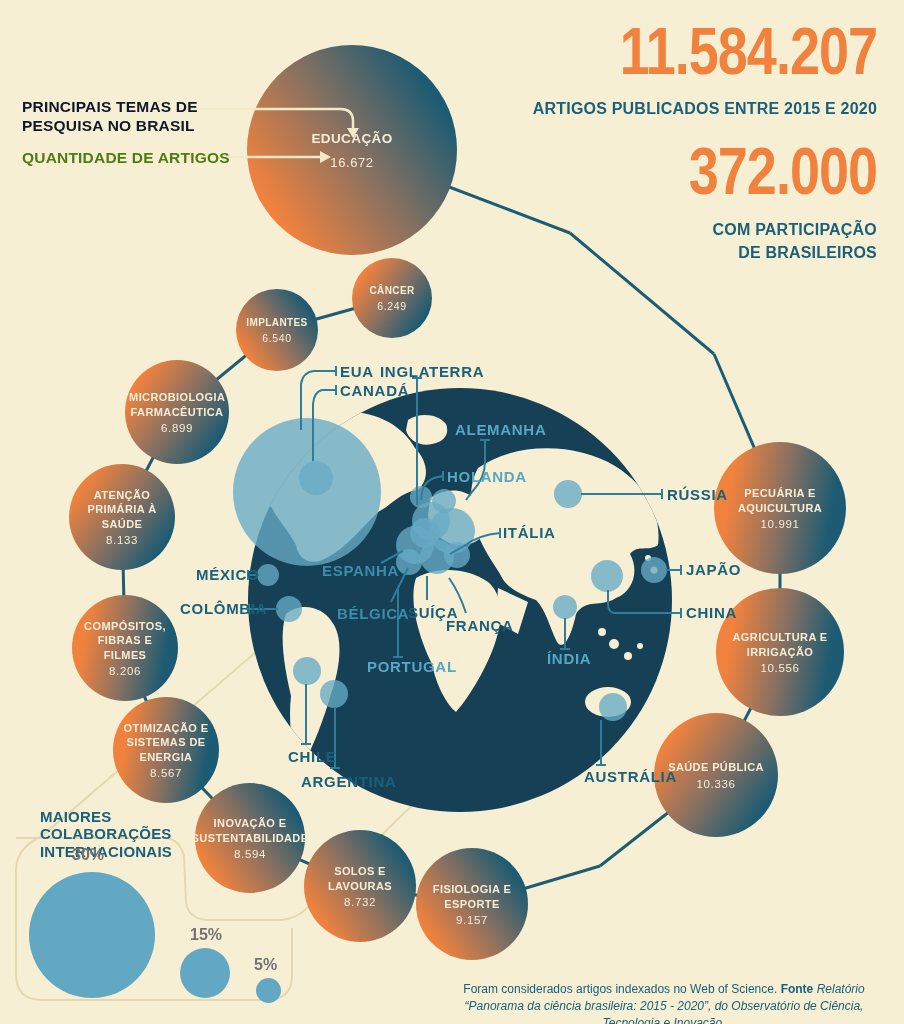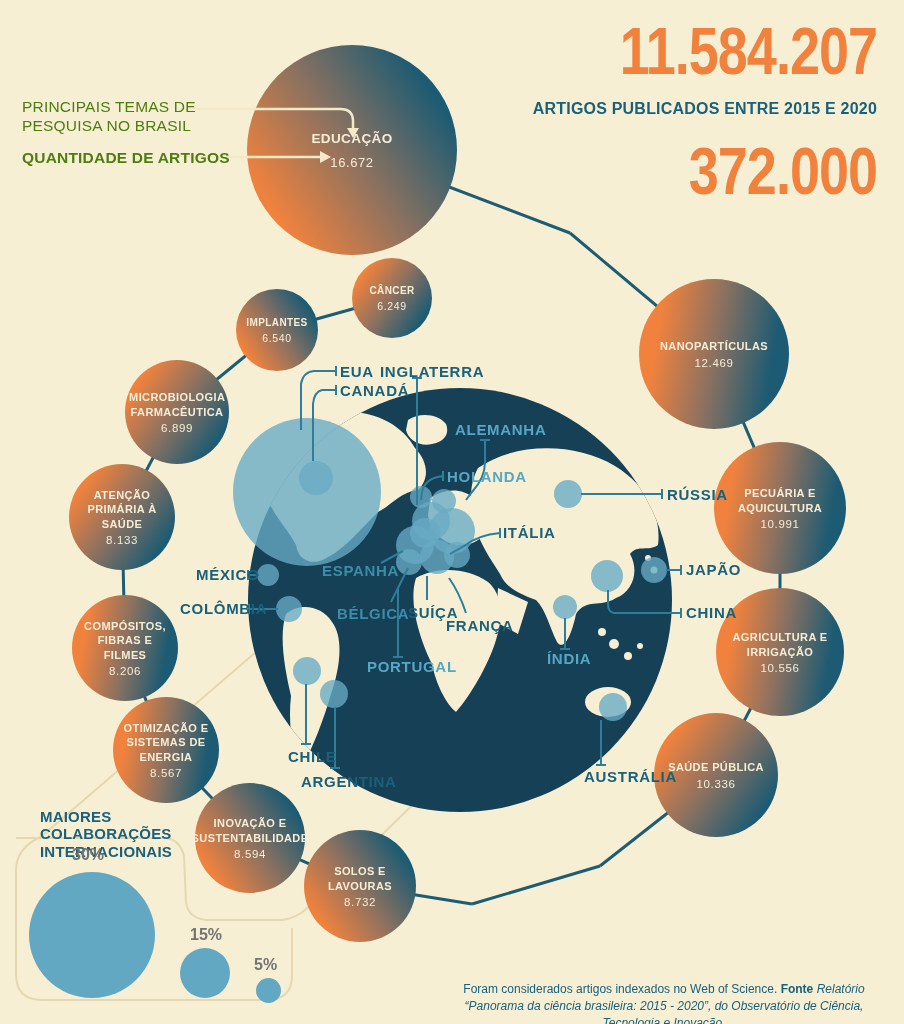--- a/index.html
+++ b/index.html
@@ -14,22 +14,22 @@
   .gNE{background:linear-gradient(55deg, #F0823E 16%,#8A7160 50%,#1C5B73 84%)}
   .gSE{background:linear-gradient(125deg,#F0823E 16%,#8A7160 50%,#1C5B73 84%)}
   .t-name{font-weight:700;font-size:11px;letter-spacing:.4px;line-height:1.3}
   .t-value{font-size:11.5px;margin-top:3px;letter-spacing:.6px}
   .big .t-name{font-size:13.5px}.big .t-value{font-size:13px;margin-top:8px}
   .small .t-name{font-size:10px}.small .t-value{font-size:10.5px}
 
   .country{position:absolute;font-weight:700;font-size:15px;letter-spacing:.7px;white-space:nowrap}
   .c-dark{color:#1B607B}.c-light{color:#57A6C3}.c-mid{color:#3B8DA9}
 
-  #hdr-topics{position:absolute;left:22px;top:97px;width:190px;color:#4d7c0f;
-    font-weight:400;font-size:15.5px;line-height:1.25;letter-spacing:.2px}
+  #hdr-topics{position:absolute;left:22px;top:97px;width:190px;color:#0f172a;
+    font-weight:700;font-size:15.5px;line-height:1.25;letter-spacing:.2px}
   #hdr-qty{position:absolute;left:22px;top:149px;color:#4d7c0f;font-weight:700;
     font-size:15.5px;letter-spacing:.2px}
 
   .stats{position:absolute;top:24px;right:27px;text-align:right}
   .big-num{display:block;color:#F0823E;font-weight:700;font-size:54px;line-height:1;
     letter-spacing:-1px;transform:scaleY(1.22);transform-origin:100% 50%}
   .stat-cap{display:block;color:#1B607B;font-weight:700;font-size:16px;letter-spacing:.2px}
   #cap1{margin-top:22px}
   #num2{margin-top:26px}
   #cap2{margin-top:20px;width:190px;margin-left:auto;line-height:1.45}
@@ -70,35 +70,35 @@
     <g stroke="#E5D8B0" stroke-width="2" fill="none" stroke-linejoin="round">
       <path d="M256,652 L42,836 Q16,848 16,870 L16,974 Q16,1000 42,1000 L266,1000 Q292,1000 292,976 L292,928"></path>
       <path d="M16,838 L166,838 Q180,840 184,856 L186,902 Q188,918 206,920 L282,920 Q296,918 305,910 L520,700"></path>
     </g>
   </svg>
 
   <div class="topic-circle gNE big" style="left:247px;top:45px;width:210px;height:210px">
     <span class="t-name">EDUCAÇÃO</span>
     <span class="t-value">16.672</span>
   </div>
-  <div class="topic-circle gE" style="left:639px;top:279px;width:150px;height:150px">
-    <span class="t-name">NANOPARTÍCULAS</span>
-    <span class="t-value">12.469</span>
-  </div>
   <div class="topic-circle gE" style="left:714px;top:442px;width:132px;height:132px">
     <span class="t-name">PECUÁRIA E AQUICULTURA</span>
     <span class="t-value">10.991</span>
   </div>
   <div class="topic-circle gE" style="left:716px;top:588px;width:128px;height:128px">
     <span class="t-name">AGRICULTURA E IRRIGAÇÃO</span>
     <span class="t-value">10.556</span>
   </div>
   <div class="topic-circle gSE" style="left:654px;top:713px;width:124px;height:124px">
     <span class="t-name">SAÚDE PÚBLICA</span>
     <span class="t-value">10.336</span>
+  </div>
+  <div class="topic-circle gNE" style="left:416px;top:848px;width:112px;height:112px">
+    <span class="t-name">FISIOLOGIA E ESPORTE</span>
+    <span class="t-value">9.157</span>
   </div>
   <div class="topic-circle gNE" style="left:304px;top:830px;width:112px;height:112px">
     <span class="t-name">SOLOS E LAVOURAS</span>
     <span class="t-value">8.732</span>
   </div>
   <div class="topic-circle gNE" style="left:195px;top:783px;width:110px;height:110px">
     <span class="t-name">INOVAÇÃO E SUSTENTABILIDADE</span>
     <span class="t-value">8.594</span>
   </div>
   <div class="topic-circle gE" style="left:113px;top:697px;width:106px;height:106px">
@@ -222,20 +222,21 @@
   <span class="country c-light" style="left:547px;top:650px">ÍNDIA</span>
   <span class="country c-dark" style="left:584px;top:768px">AUSTRÁLIA</span>
 
   <div id="hdr-topics">PRINCIPAIS TEMAS DE PESQUISA NO BRASIL</div>
   <div id="hdr-qty">QUANTIDADE DE ARTIGOS</div>
 
   <div class="stats">
     <span class="big-num" id="num1">11.584.207</span>
     <span class="stat-cap" id="cap1">ARTIGOS PUBLICADOS ENTRE 2015 E 2020</span>
     <span class="big-num" id="num2">372.000</span>
+    <span class="stat-cap" id="cap2">COM PARTICIPAÇÃO DE BRASILEIROS</span>
   </div>
 
   <div class="legend-title">MAIORES COLABORAÇÕES INTERNACIONAIS</div>
   <span class="pct" style="left:72px;top:846px">30%</span>
   <span class="pct" style="left:190px;top:926px">15%</span>
   <span class="pct" style="left:254px;top:956px">5%</span>
   <div class="legend-circle" style="left:29px;top:872px;width:126px;height:126px"></div>
   <div class="legend-circle" style="left:180px;top:948px;width:50px;height:50px"></div>
   <div class="legend-circle" style="left:256px;top:978px;width:25px;height:25px"></div>
 

